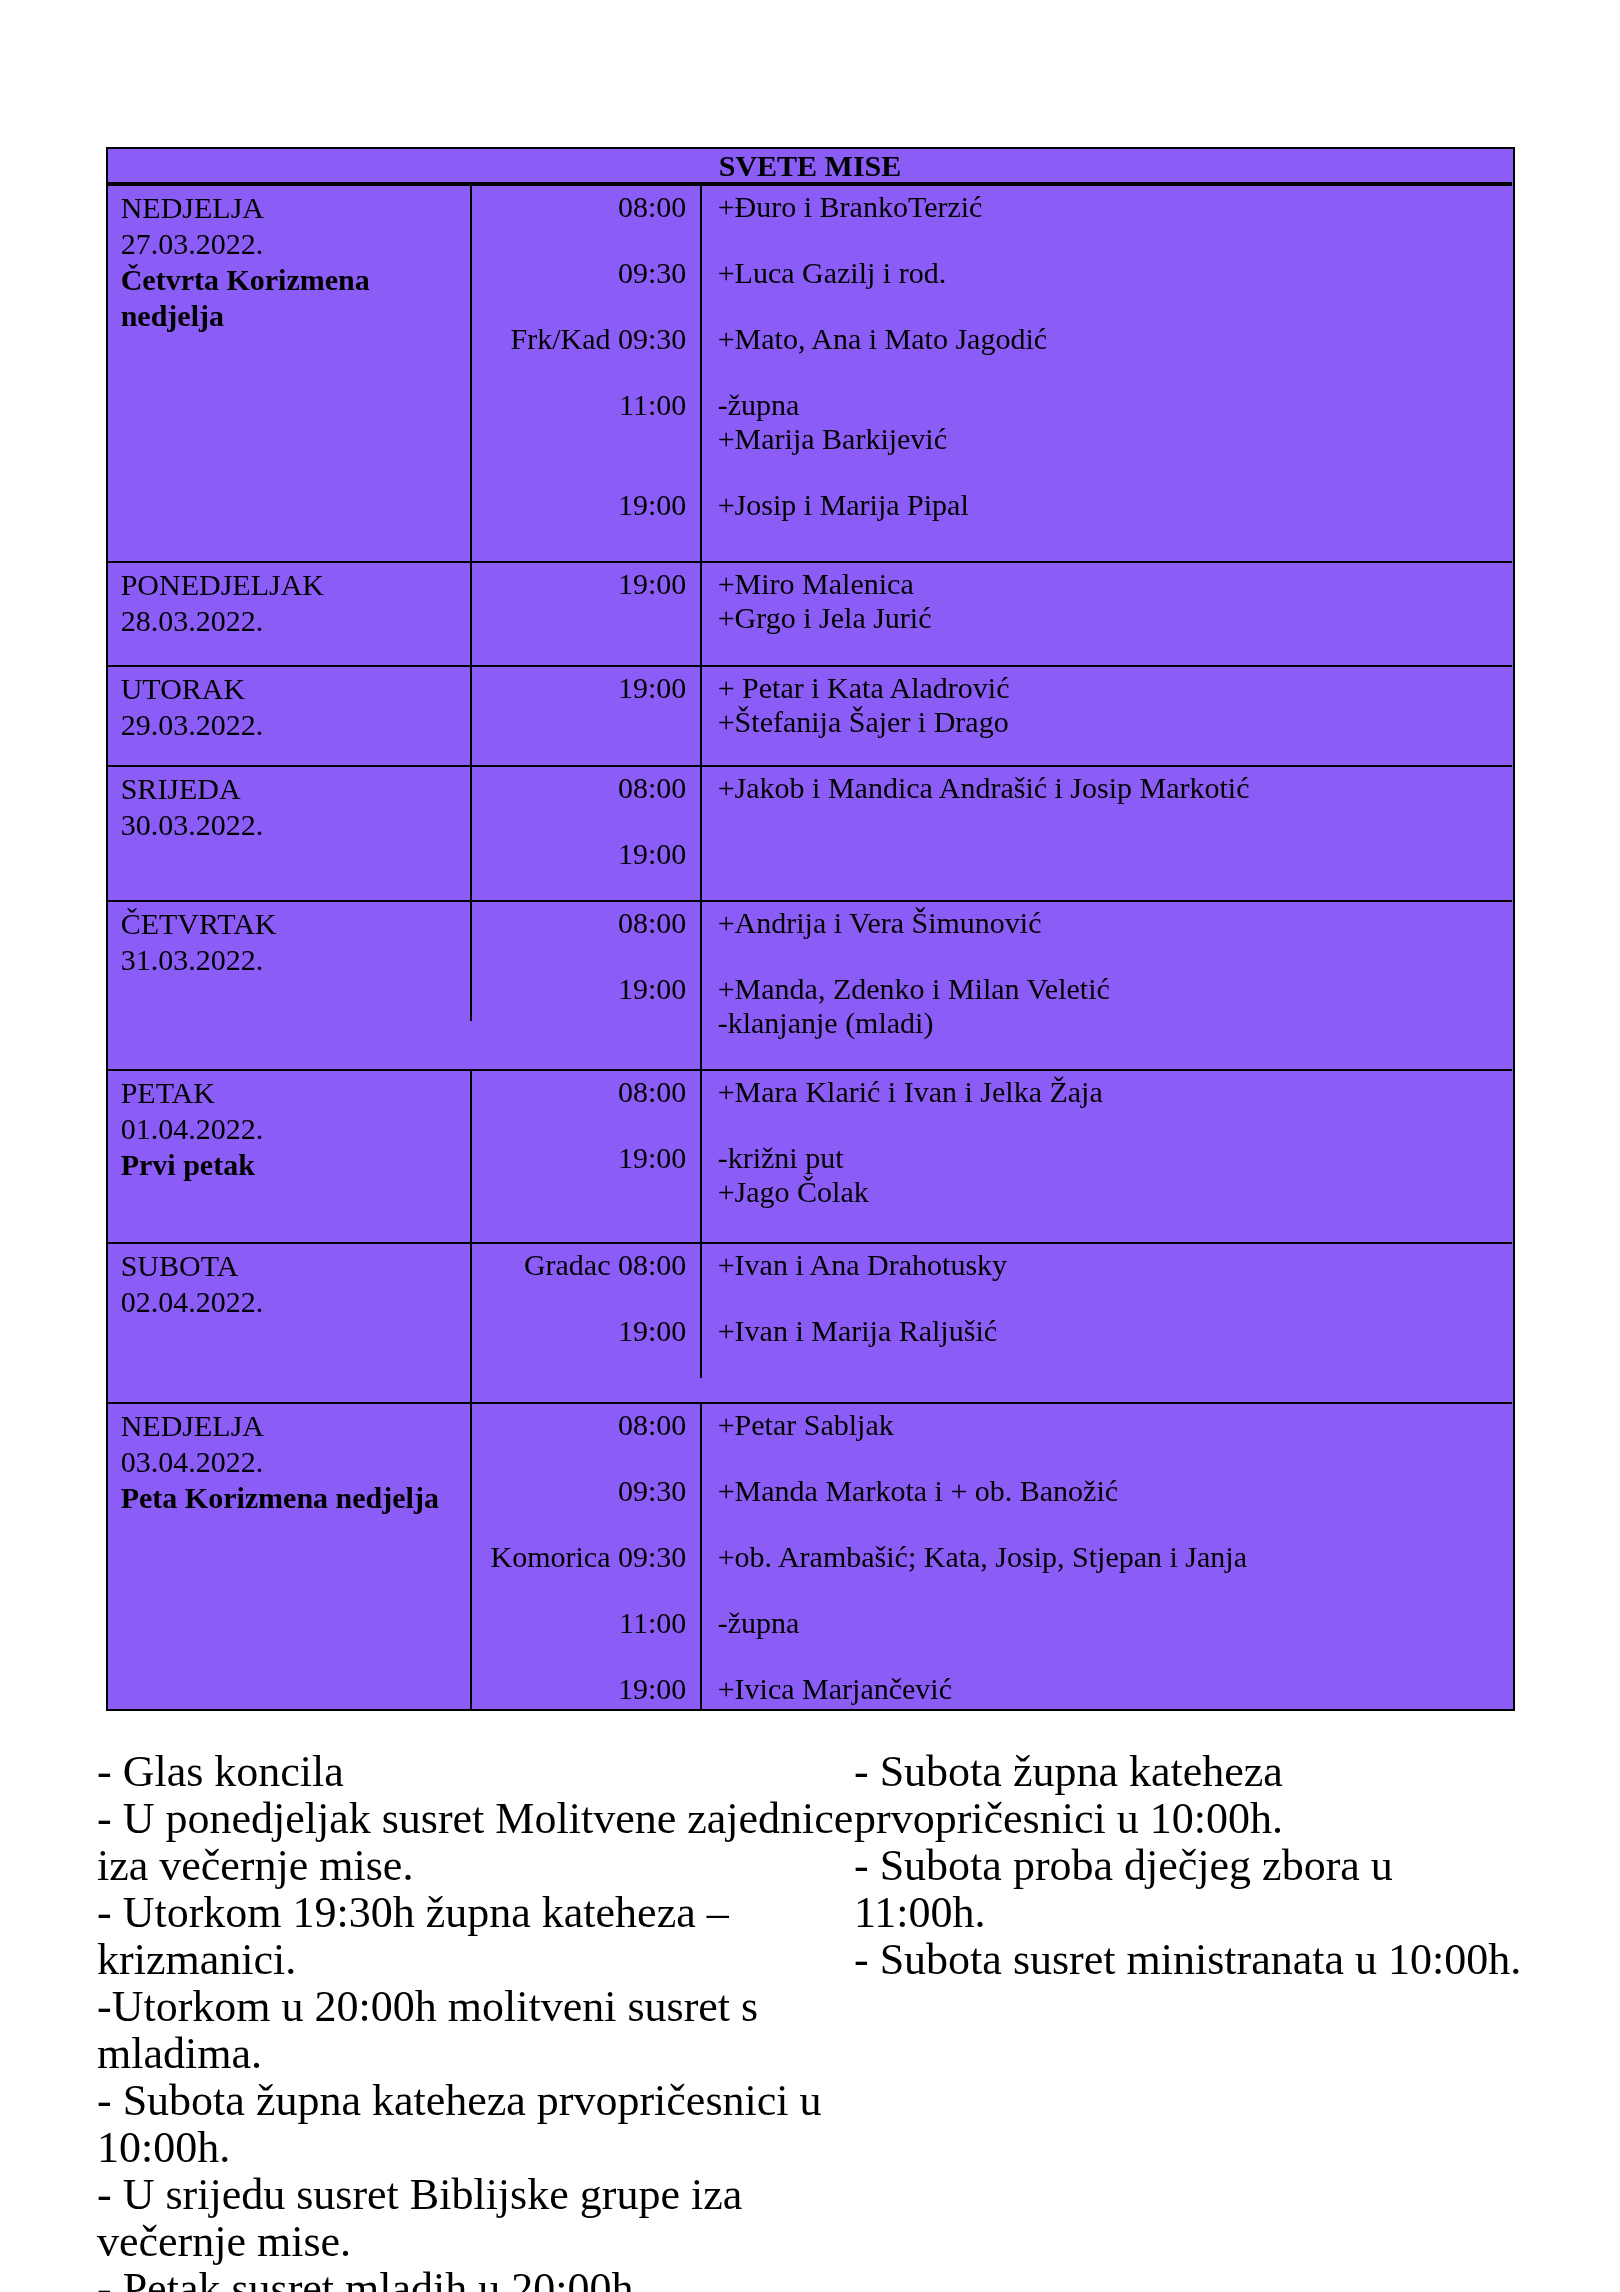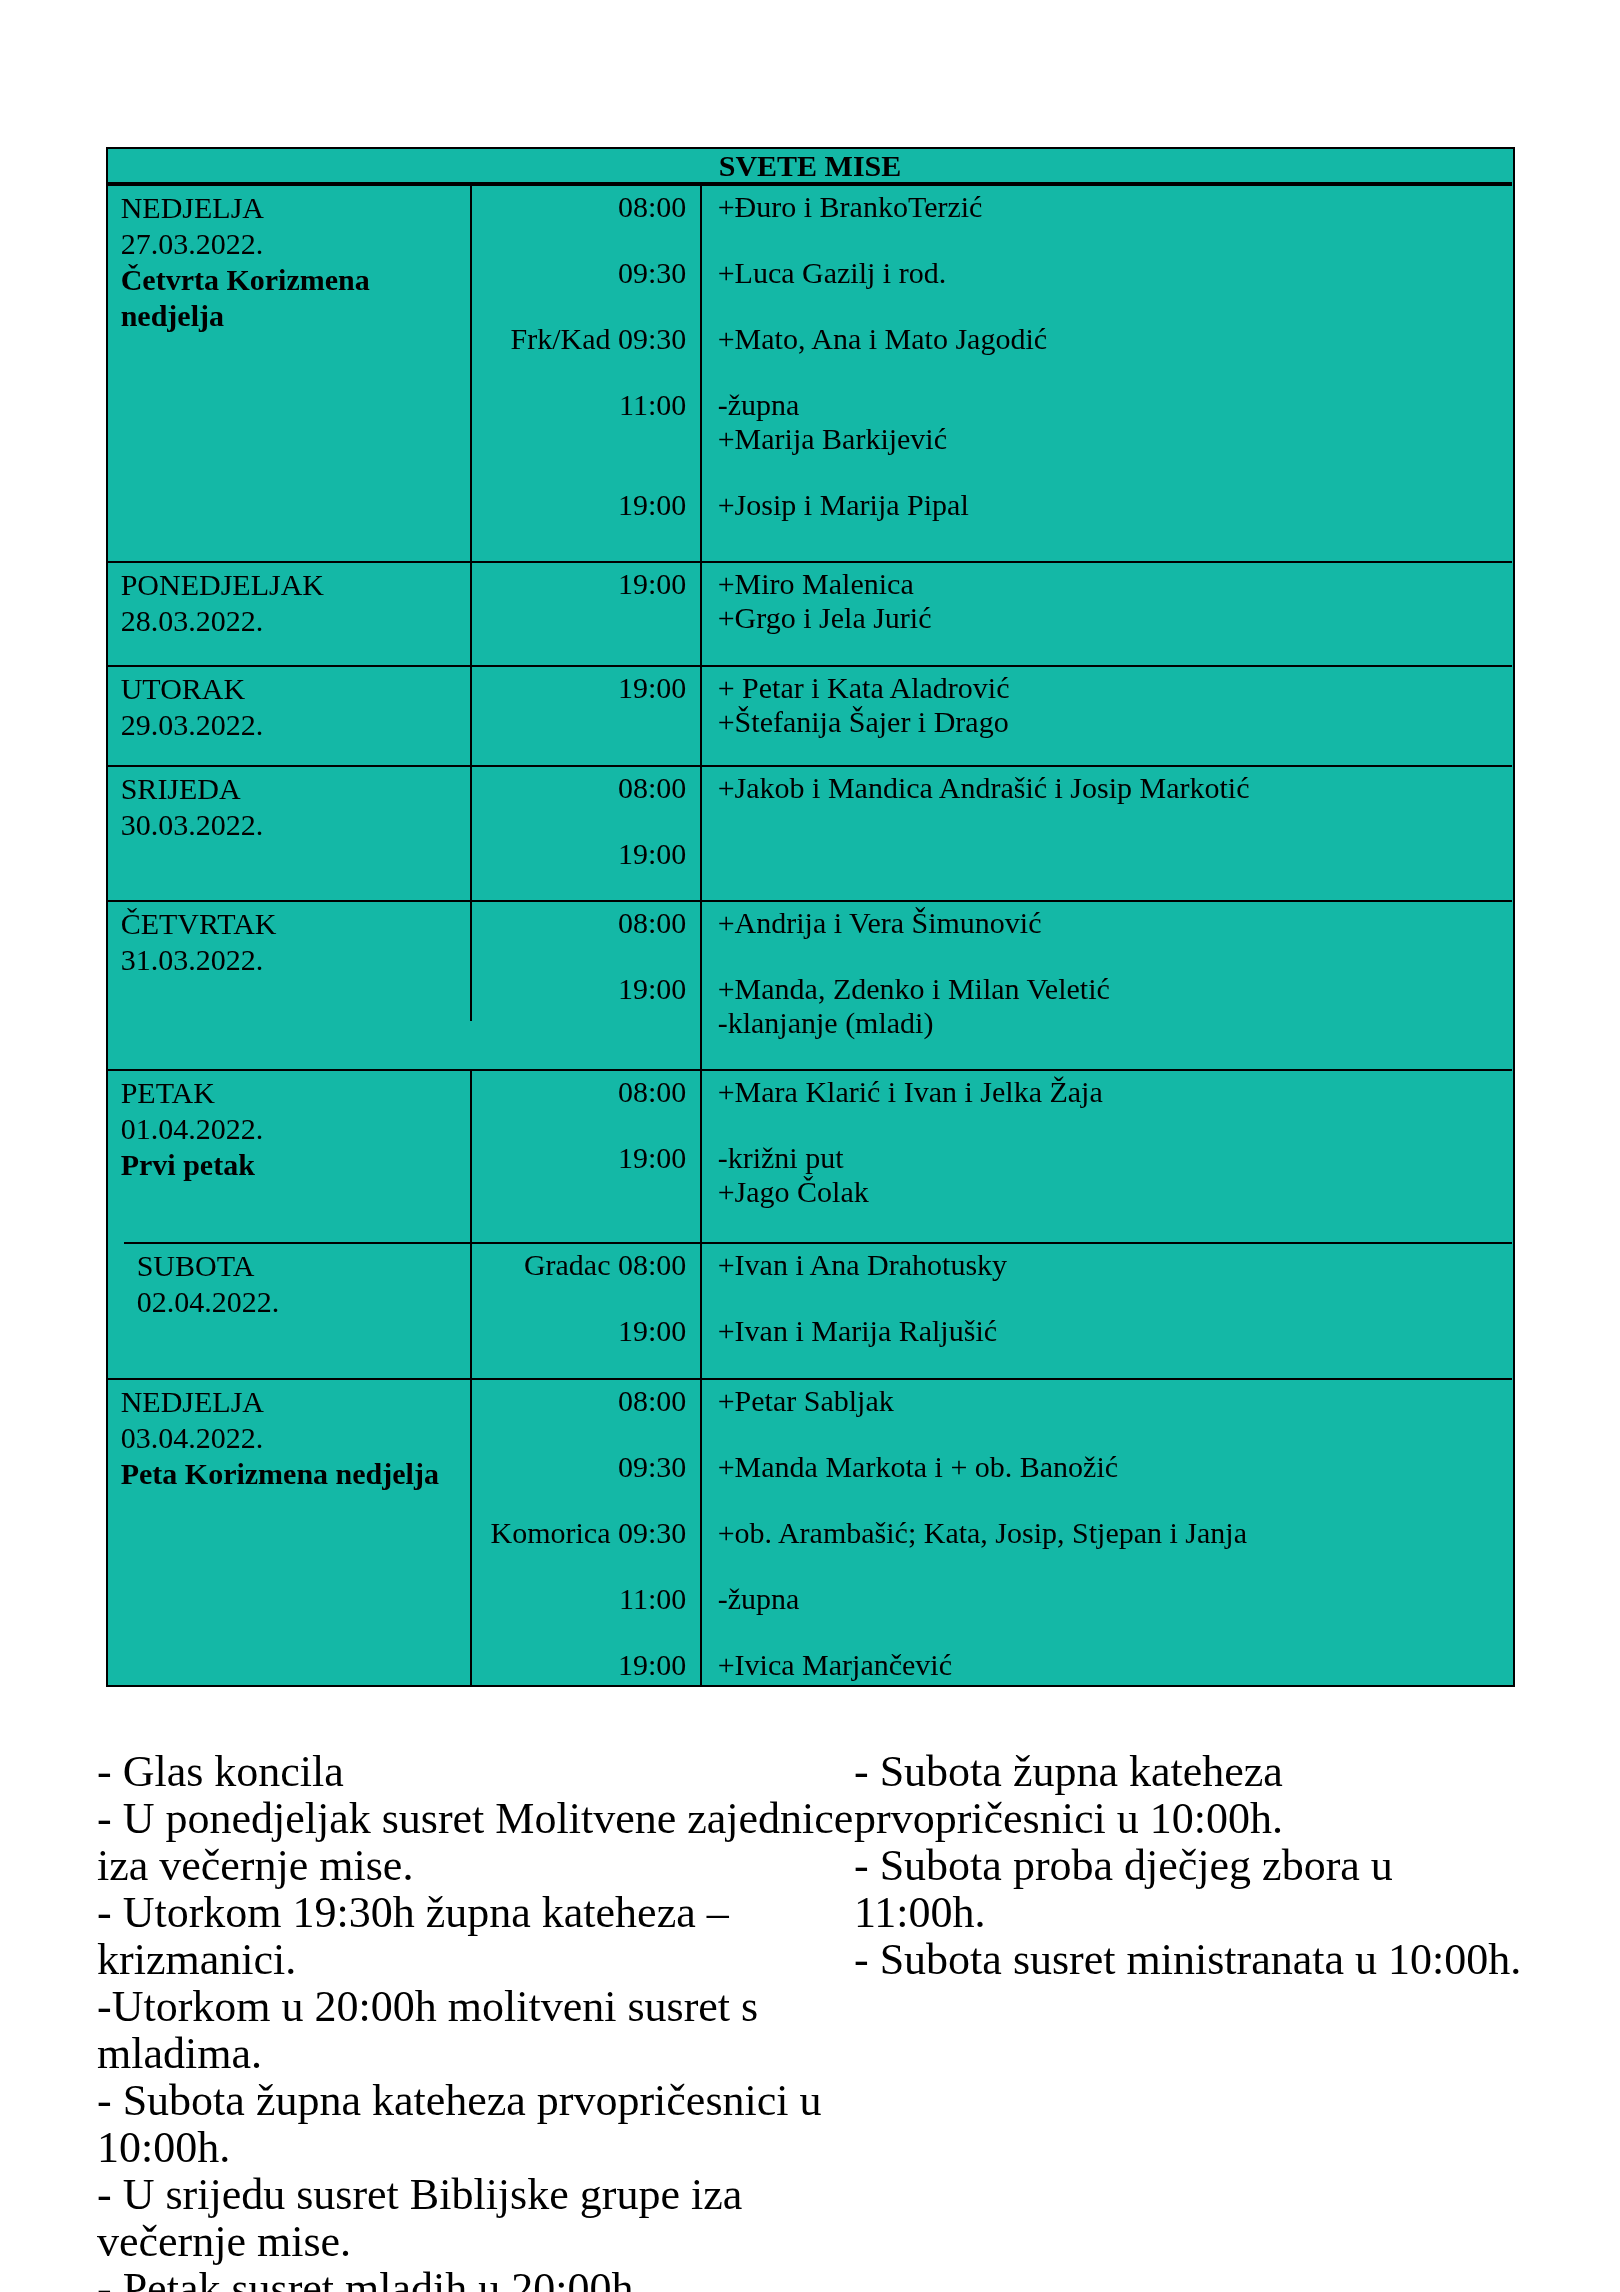--- a/index.html
+++ b/index.html
@@ -16,21 +16,21 @@
     text-align:center;font-weight:bold;font-size:32px;line-height:39px;
     letter-spacing:0.5px;
   }
 
   .mass-table{
     position:absolute;left:106px;top:147px;width:1409px;
     display:grid;
     grid-template-columns:364px 230px 810px;
     border:2.9px solid #000;
     box-sizing:border-box;
-    background:#14b8a6;
+    background:#8b5cf6;
   }
   .cell{box-sizing:border-box;overflow:hidden;font-size:30px;}
   .thead{
     grid-column:1 / -1;
     height:35px;border-bottom:2px solid #000;
     text-align:center;font-weight:bold;line-height:33px;
   }
   .bt{border-top:2.9px solid #000;}
   .day{border-right:2px solid #000;padding:3.9px 7.8px 0 12.7px;line-height:36px;}
   .time{border-right:2px solid #000;padding:3.9px 13.7px 0 3.9px;text-align:right;line-height:34px;}
@@ -187,21 +187,21 @@
       </div>
       <div class="cell intent bt" style="height: 173px;">
         <div class="entry">
           <div class="eline">+Mara Klarić i Ivan i Jelka Žaja</div>
         </div>
         <div class="entry">
           <div class="eline">-križni put</div>
           <div class="eline">+Jago Čolak</div>
         </div>
       </div>
-      <div class="cell day bt" style="height: 136px; margin-left: 16px;">
+      <div class="cell day bt" style="height: 160px;">
         <div class="dline">SUBOTA</div>
         <div class="dline">02.04.2022.</div>
       </div>
       <div class="cell time bt" style="height: 136px;">
         <div class="entry">
           <div class="eline">Gradac 08:00</div>
         </div>
         <div class="entry">
           <div class="eline">19:00</div>
         </div>

